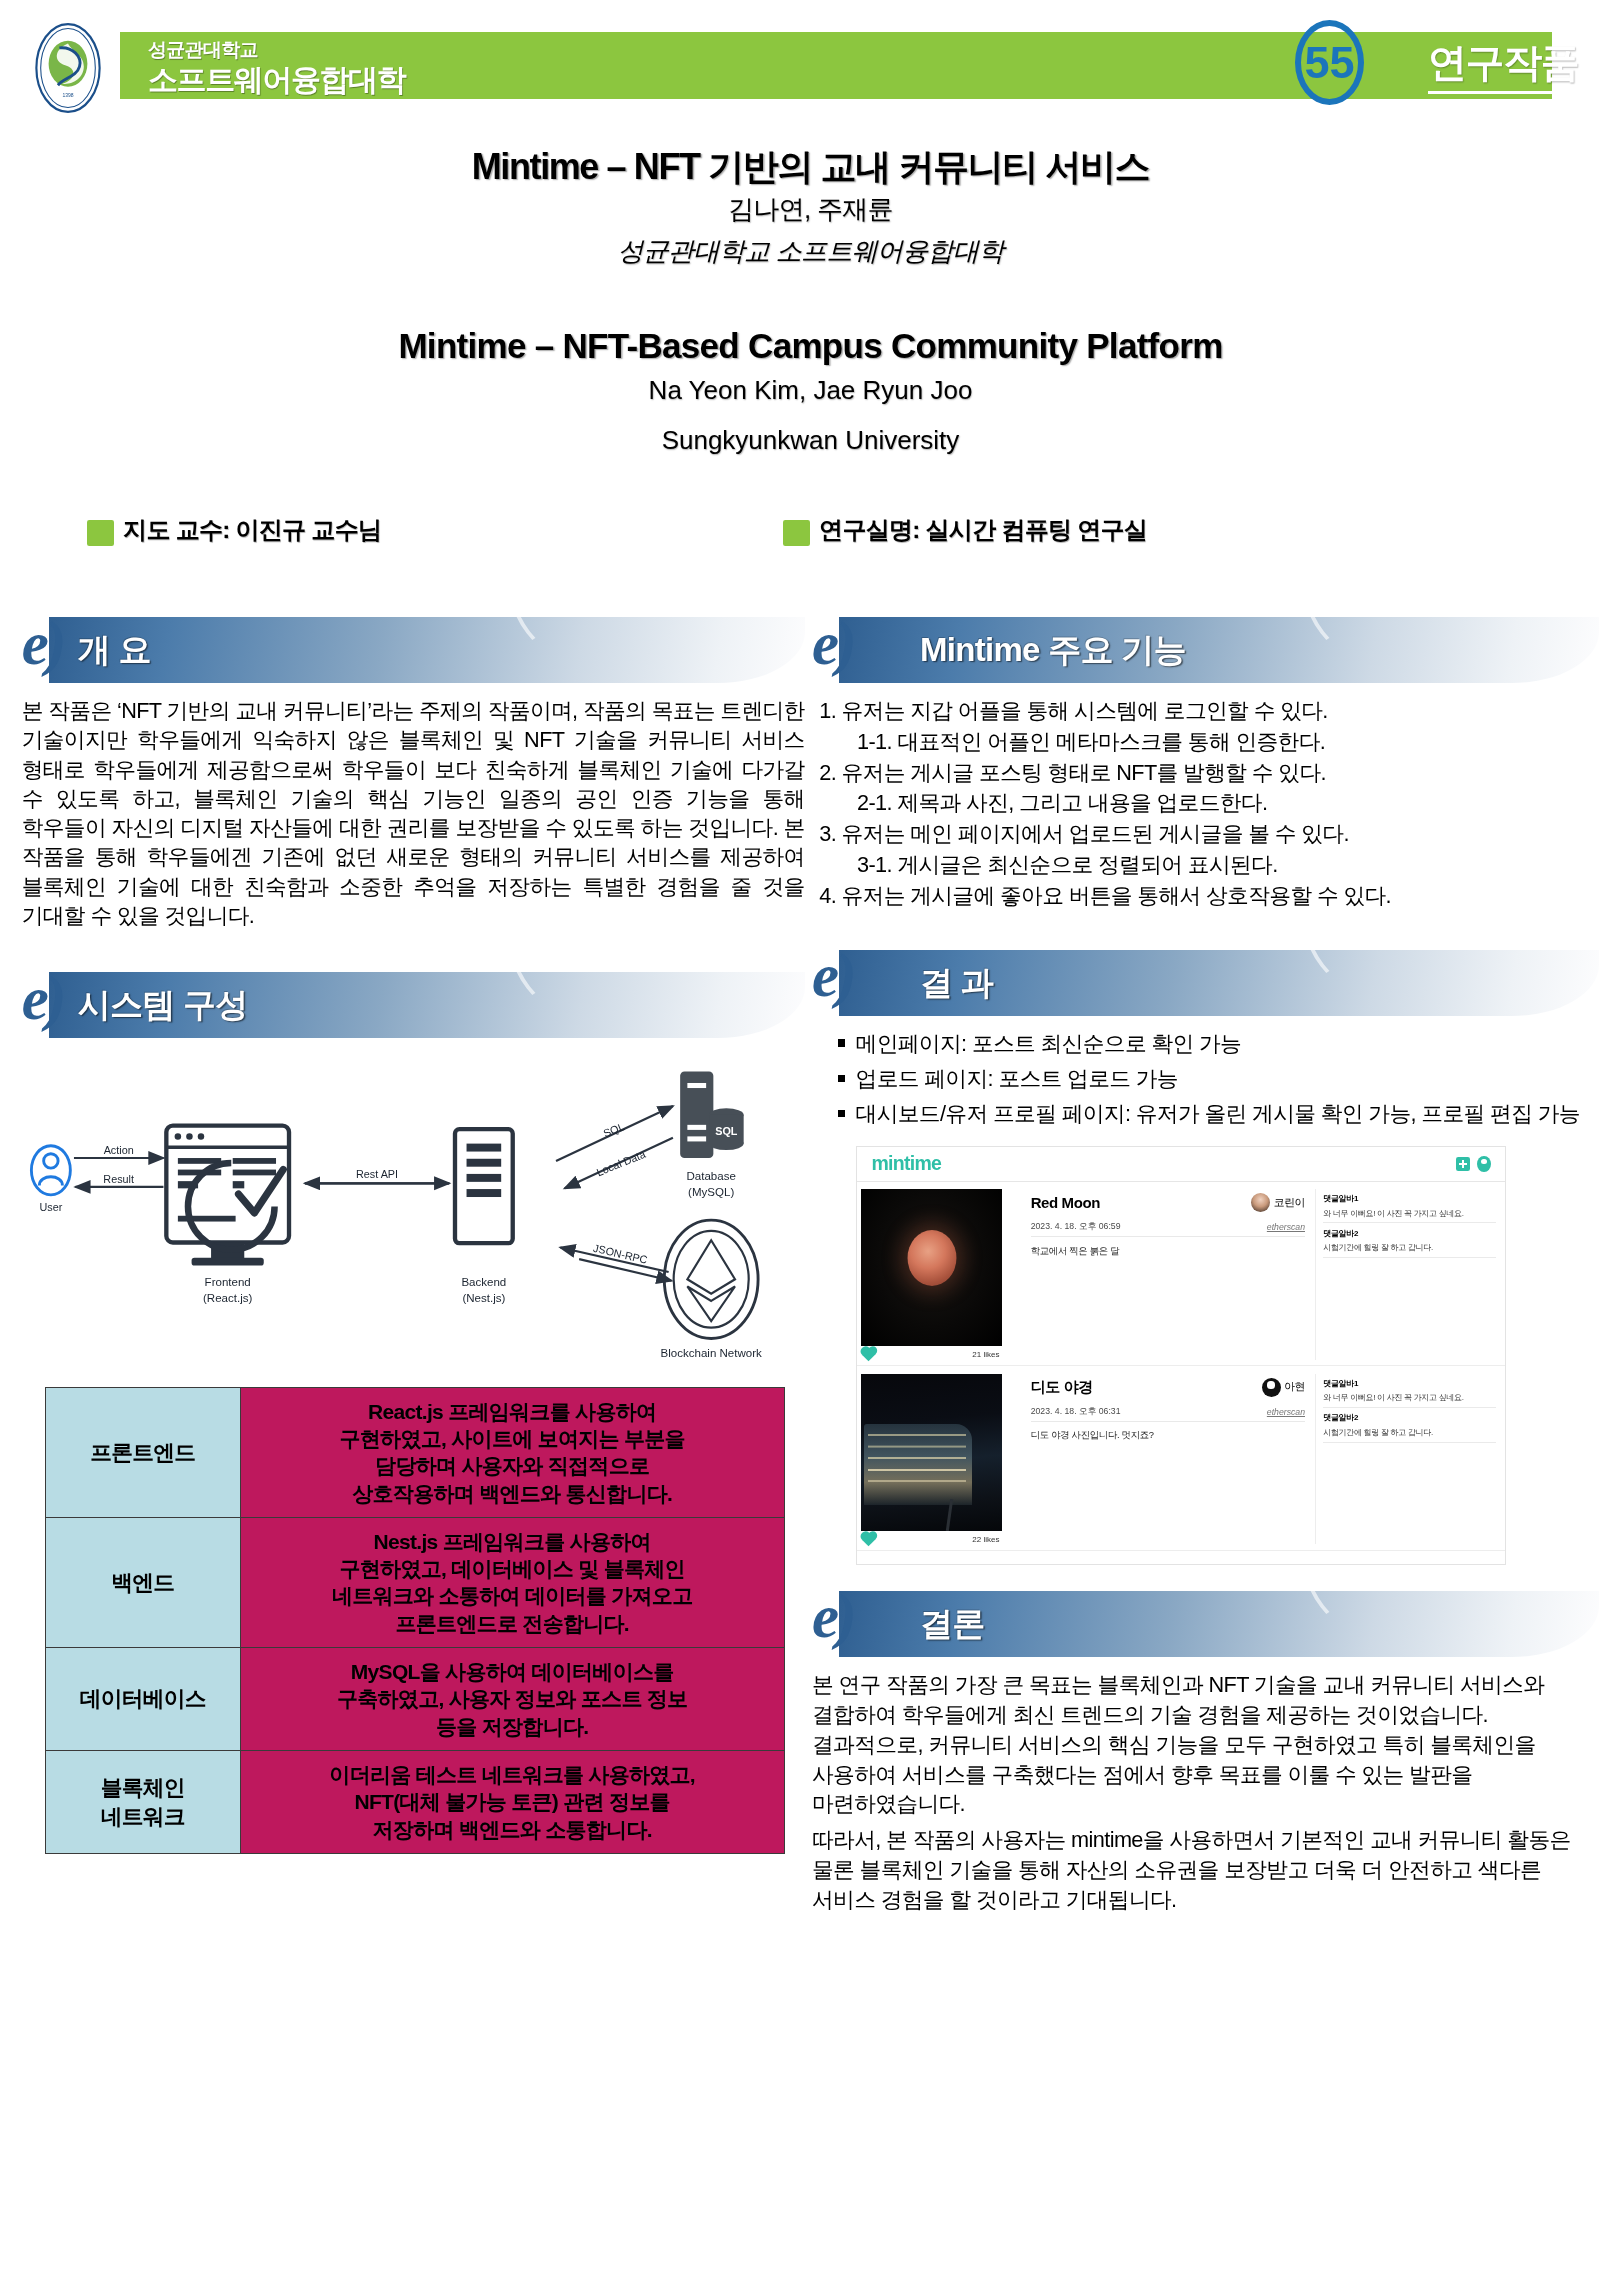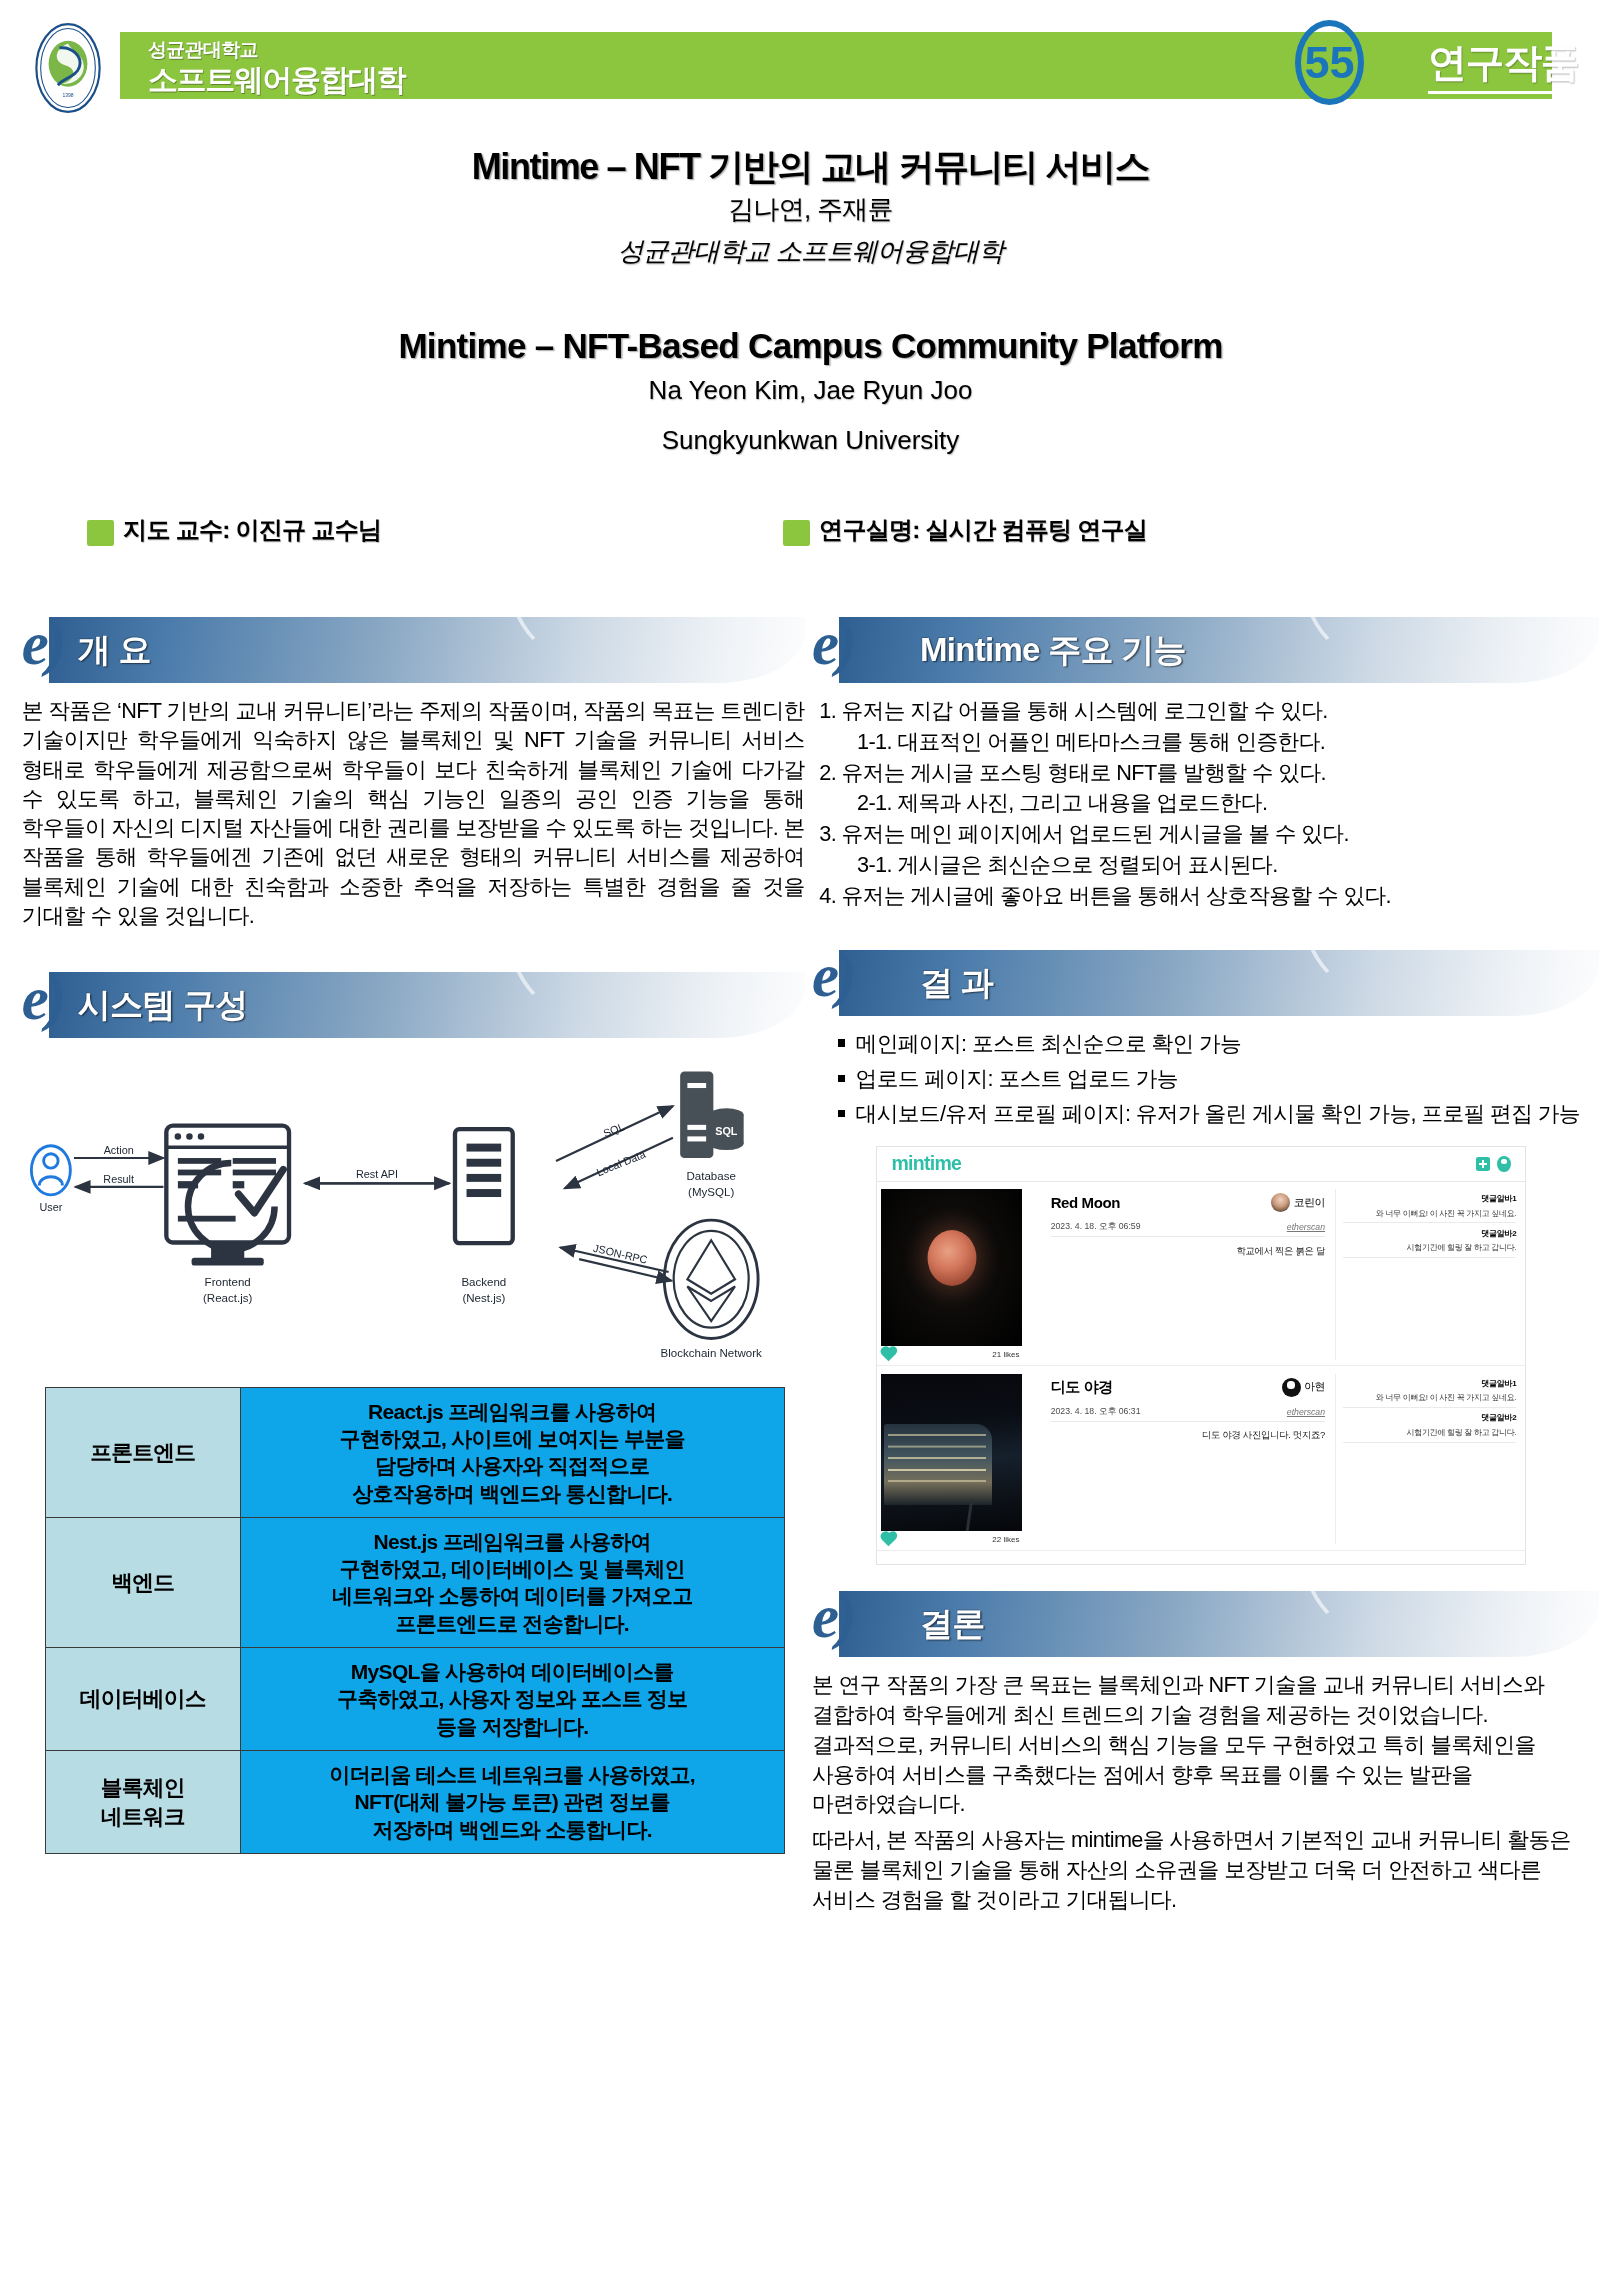--- a/index.html
+++ b/index.html
@@ -159,32 +159,31 @@
   .tbl {
     margin-top: 17.3px; width: 740px; margin-left: 23px;
     border-collapse: collapse; table-layout: fixed;
   }
   .tbl td { border: 1.4px solid #3a3a3a; vertical-align: middle; }
   .tbl td.k {
     width: 195px; background: #b8dce4; text-align: center;
     font-size: 21.7px; font-weight: bold; letter-spacing: -0.7px; padding: 7.2px 4.3px;
   }
   .tbl td.v {
-    background: #0ea5e9; text-align: center; padding: 10px 13px;
+    background: #be185d; text-align: center; padding: 10px 13px;
     font-size: 21px; font-weight: bold; line-height: 1.3; letter-spacing: -0.7px;
   }
 
   
   .shot {
-    position: relative; margin-top: 16px; margin-left: 64px;
+    position: relative; margin-top: 16px; margin-left: 44px;
     width: 650px; height: 419px; background: #fff;
     border: 0.7px solid #e3e3e3;
     font-family: "Liberation Sans", sans-serif;
     overflow: hidden;
-    text-align: right;
   }
   .shot-nav {
     height: 35px; border-bottom: 0.7px solid #e6e6e6;
     display: flex; align-items: center; justify-content: space-between;
     padding: 0 14.4px;
   }
   .shot-logo { color: #2fbfa7; font-size: 19.5px; font-weight: bold; letter-spacing: -0.7px; }
   .shot-nav-icons { display: flex; align-items: center; gap: 7.2px; }
   .ic-add {
     width: 13.7px; height: 13.7px; background: #2fbfa7; border-radius: 2.2px;

